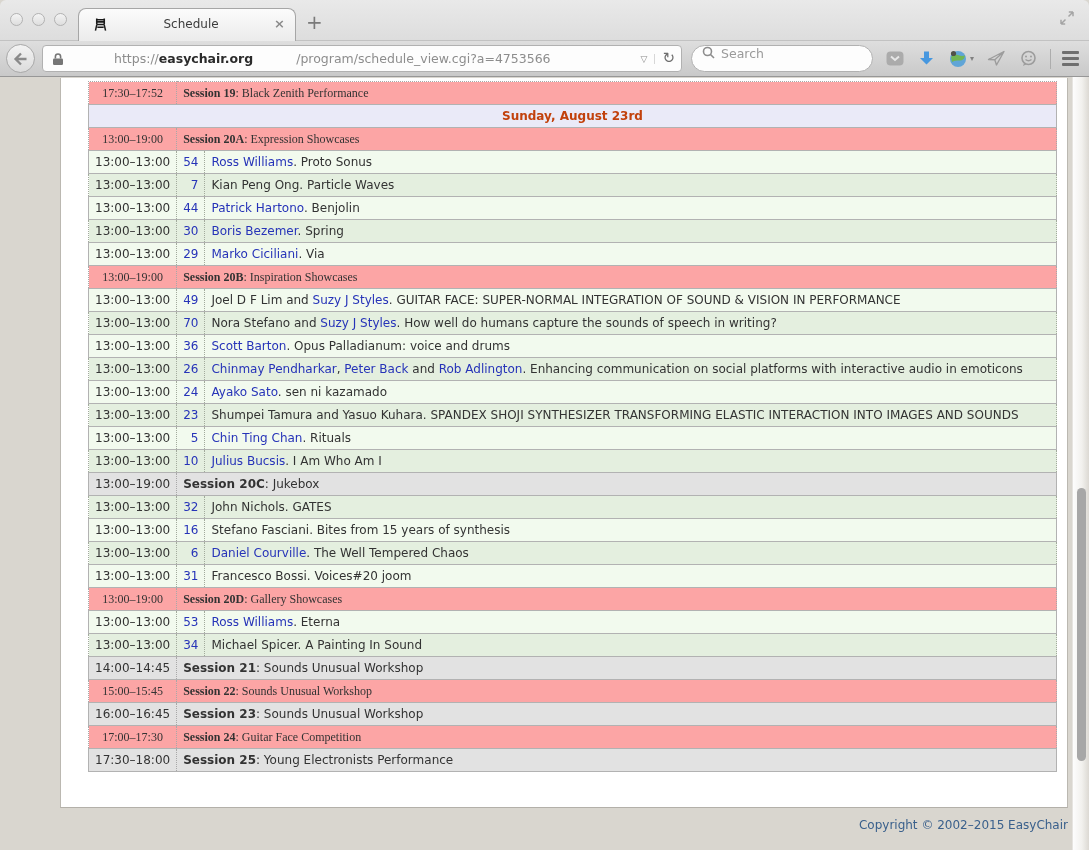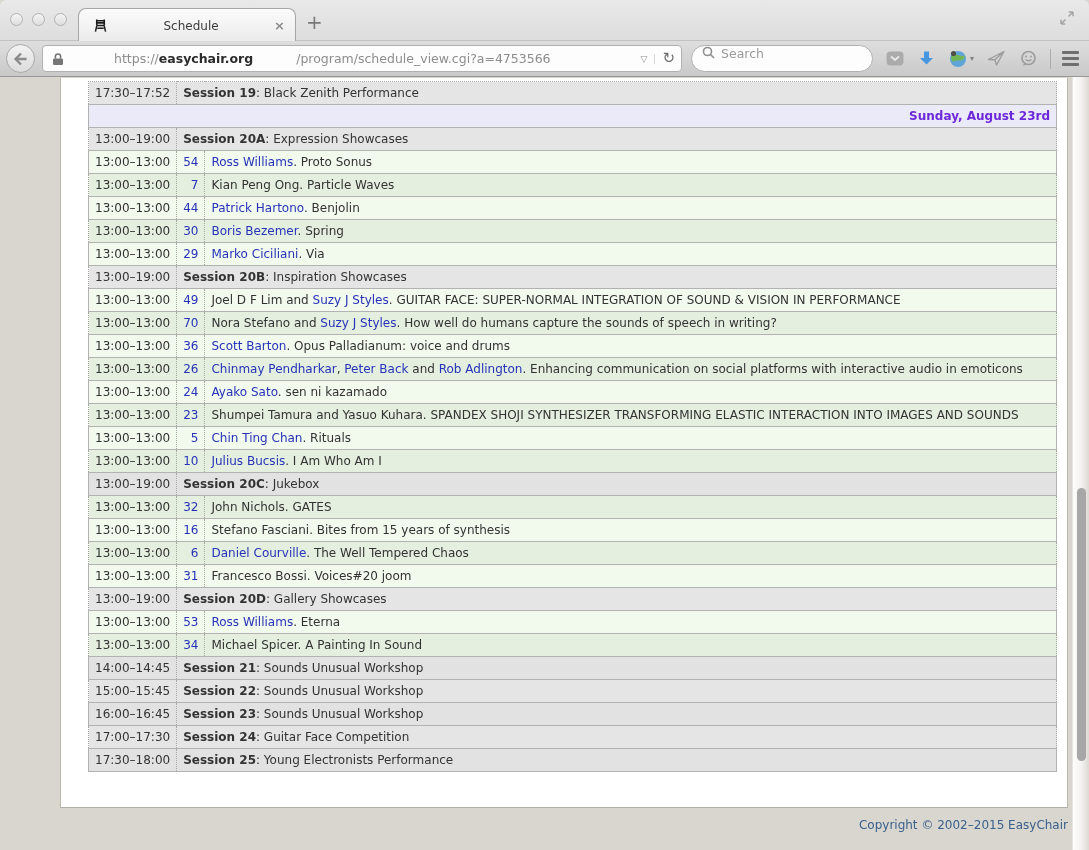--- a/index.html
+++ b/index.html
@@ -22,21 +22,21 @@
   .light {
     width:13px; height:13px; border-radius:50%;
     border:1px solid #b2b2b2;
     background:linear-gradient(#f4f4f4,#dedede);
   }
   .tab {
     position:absolute; left:78px; top:8px; width:218px; height:34px;
     background:linear-gradient(#fbfbfb,#ebebeb);
     border:1px solid #a6a6a6; border-bottom:none;
     border-radius:8px 8px 0 0;
-    display:flex; align-items:center; padding:0 10px 0 14px;
+    display:flex; align-items:flex-start; padding:8px 10px 0 14px;
   }
   .tab-favicon { width:15px; height:15px; flex:0 0 auto; }
   .tab-title {
     flex:1; text-align:center; font-size:12px; color:#3c3c3c;
     white-space:nowrap; overflow:hidden;
   }
   .tab-close { color:#8b8b8b; font-size:13px; font-weight:bold; cursor:default; line-height:1; }
   .newtab {
     position:absolute; left:306px; top:12px; font-size:20px; color:#7a7a7a; line-height:1;
   }
@@ -88,27 +88,27 @@
     position:absolute; left:27px; top:3px; width:969px;
     border-collapse:collapse; font-size:12px; color:#333;
   }
   table.sched td {
     border:1px dotted #a2aa9c; padding:3.5px 6px; line-height:15px;
     vertical-align:middle;
   }
   tr.talk.light { background:#f2faee; }
   tr.talk.dark  { background:#e4efdf; }
   tr.session.light { background:#e2e2e2; }
-  tr.session.dark  { background:#e5e5e5; }
+  tr.session.dark  { background:#fca5a5;font-family:Liberation Serif, serif; }
   tr.session td, tr.day td { border-color:#a8a8a8; }
   tr.day { background:#eaeaf8; }
   td.time { width:88px; text-align:center; white-space:nowrap; }
   td.num  { width:22px; text-align:right;margin-left:9px; }
   td.ttl  { padding-left:8px; }
-  td.daycell { text-align:right; font-weight:bold; color:#6d28d9; }
+  td.daycell { text-align:center; font-weight:bold; color:#c2410c; }
   .sname { font-weight:bold; }
   a.lnk { color:#2633b8; text-decoration:none; }
   .copyright {
     position:absolute; left:60px; top:740px; width:1008px;
     text-align:right; font-size:12px; color:#3a608c;
   }
 
   
   .scroll-track {
     position:absolute; top:77px; right:0; width:17px; height:773px;

